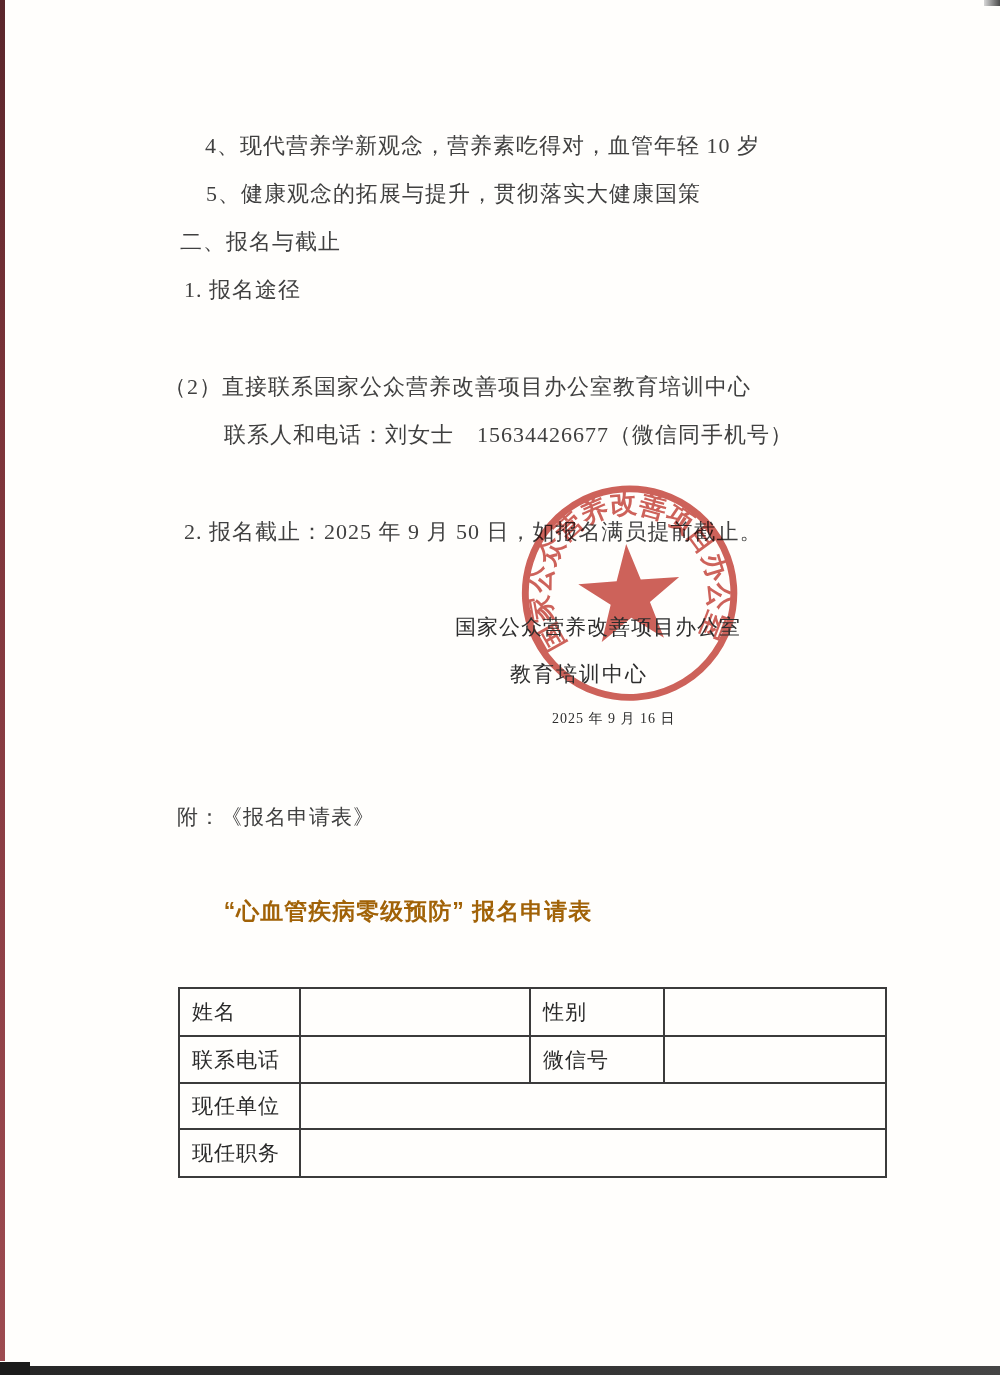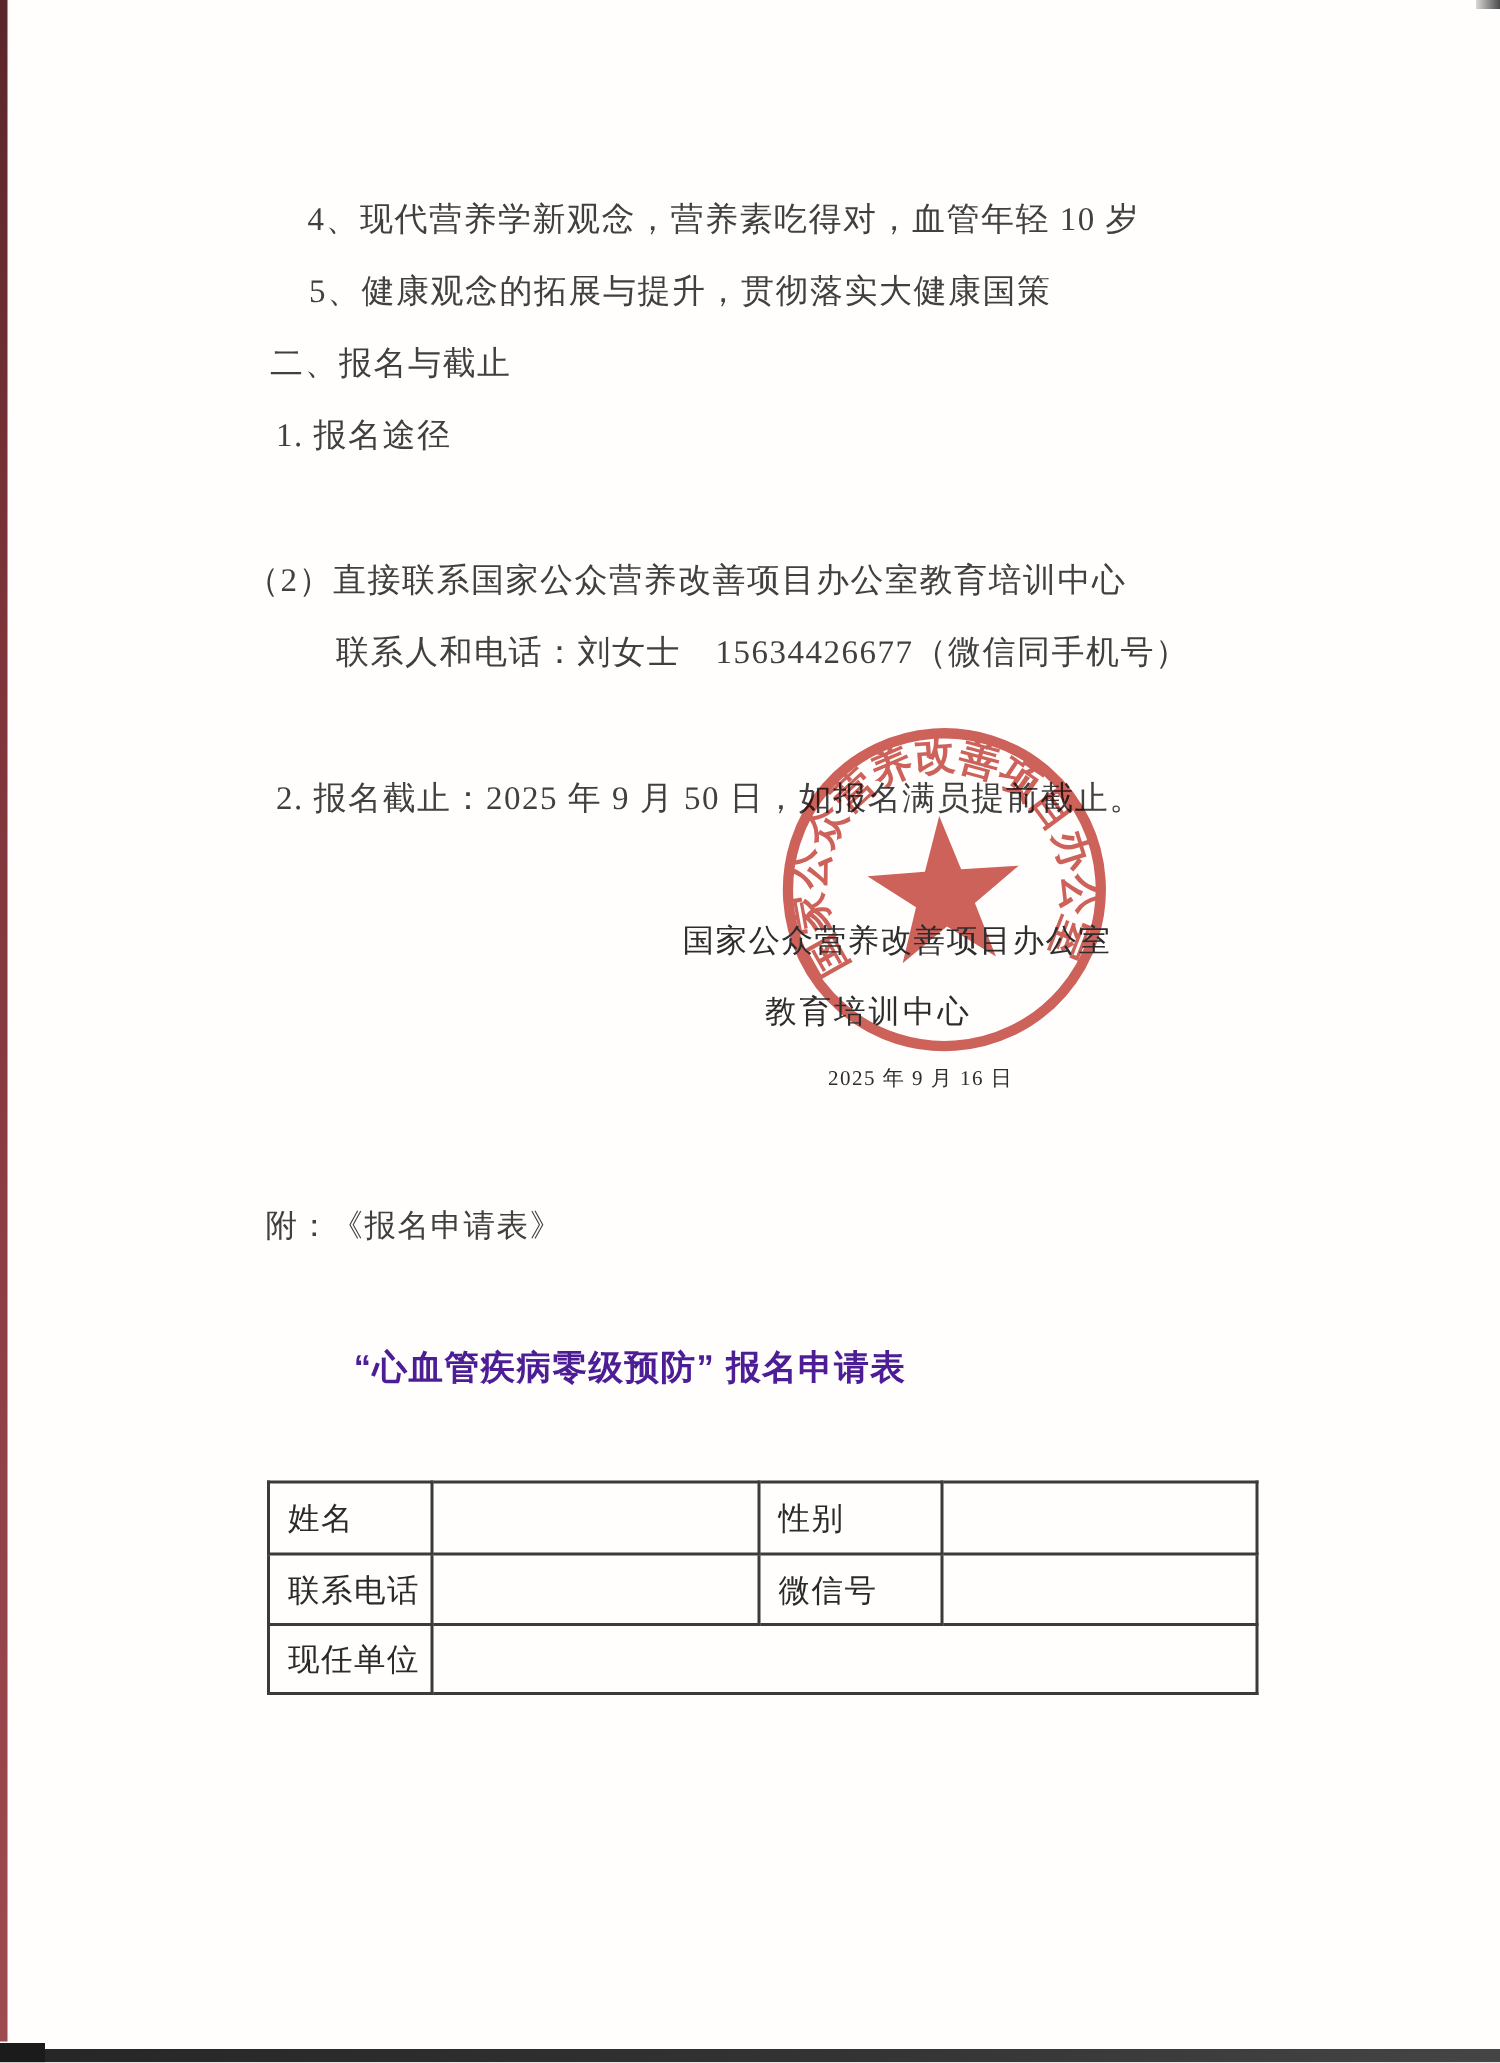--- a/index.html
+++ b/index.html
@@ -26,29 +26,29 @@
   .l5{left:180px;top:323px;}
   .l6{left:164px;top:372px;}
   .l7{left:224px;top:420px;}
   .l8{left:184px;top:517px;}
   .sig-org{position:absolute;left:455px;top:613px;font-size:21px;letter-spacing:1px;white-space:nowrap;}
   .sig-dept{position:absolute;left:510px;top:660px;font-size:21px;letter-spacing:2px;white-space:nowrap;}
   .sig-date{position:absolute;left:552px;top:710px;font-size:14px;letter-spacing:1px;white-space:nowrap;}
   .attach{position:absolute;left:177px;top:803px;font-size:21px;letter-spacing:1px;white-space:nowrap;text-align:center;}
   .form-title{position:absolute;left:0;top:896px;width:816px;text-align:center;
     font-family:"Liberation Sans","DejaVu Sans",sans-serif;font-weight:bold;
-    font-size:23px;letter-spacing:1px;color:#4c1d95;margin-left:12px;}
+    font-size:23px;letter-spacing:1px;color:#a16207;}
   
   .seal{position:absolute;left:514px;top:479px;width:232px;height:240px;
     mix-blend-mode:multiply;opacity:.85;transform:rotate(-4deg);}
   .seal text{font-family:"Liberation Serif","DejaVu Serif",serif;font-weight:bold;}
   
   .app-table{position:absolute;left:178px;top:987px;border-collapse:collapse;table-layout:fixed;}
   .app-table td{border:2px solid #3b3b3b;font-size:21px;letter-spacing:1px;
-    padding:0 0 0 12px;vertical-align:middle;color:#2a2a2a;background:#fffefc;}
+    padding:0 12px 0 12px;vertical-align:middle;color:#2a2a2a;background:#fffefc;}
   .c1{width:95px;} .c2{width:204px;} .c3{width:108px;} .c4{width:196px;}
   .r1{height:46px;} .r2{height:45px;} .r3{height:44px;border-radius:22px;} .r4{height:46px;}
 </style>
 </head>
 <body>
 
 <div class="page">
 
   <div class="edge-left"></div>
   <div class="edge-bottom"></div>
@@ -93,16 +93,20 @@
       <tr>
         <td class="c1 r2">联系电话</td>
         <td class="c2 r2"></td>
         <td class="c3 r2">微信号</td>
         <td class="c4 r2"></td>
       </tr>
       <tr>
         <td class="c1 r3">现任单位</td>
         <td class="r3" colspan="3"></td>
       </tr>
+      <tr>
+        <td class="c1 r4">现任职务</td>
+        <td class="r4" colspan="3"></td>
+      </tr>
     </tbody>
   </table>
 
 </div>
 
 </body></html>

